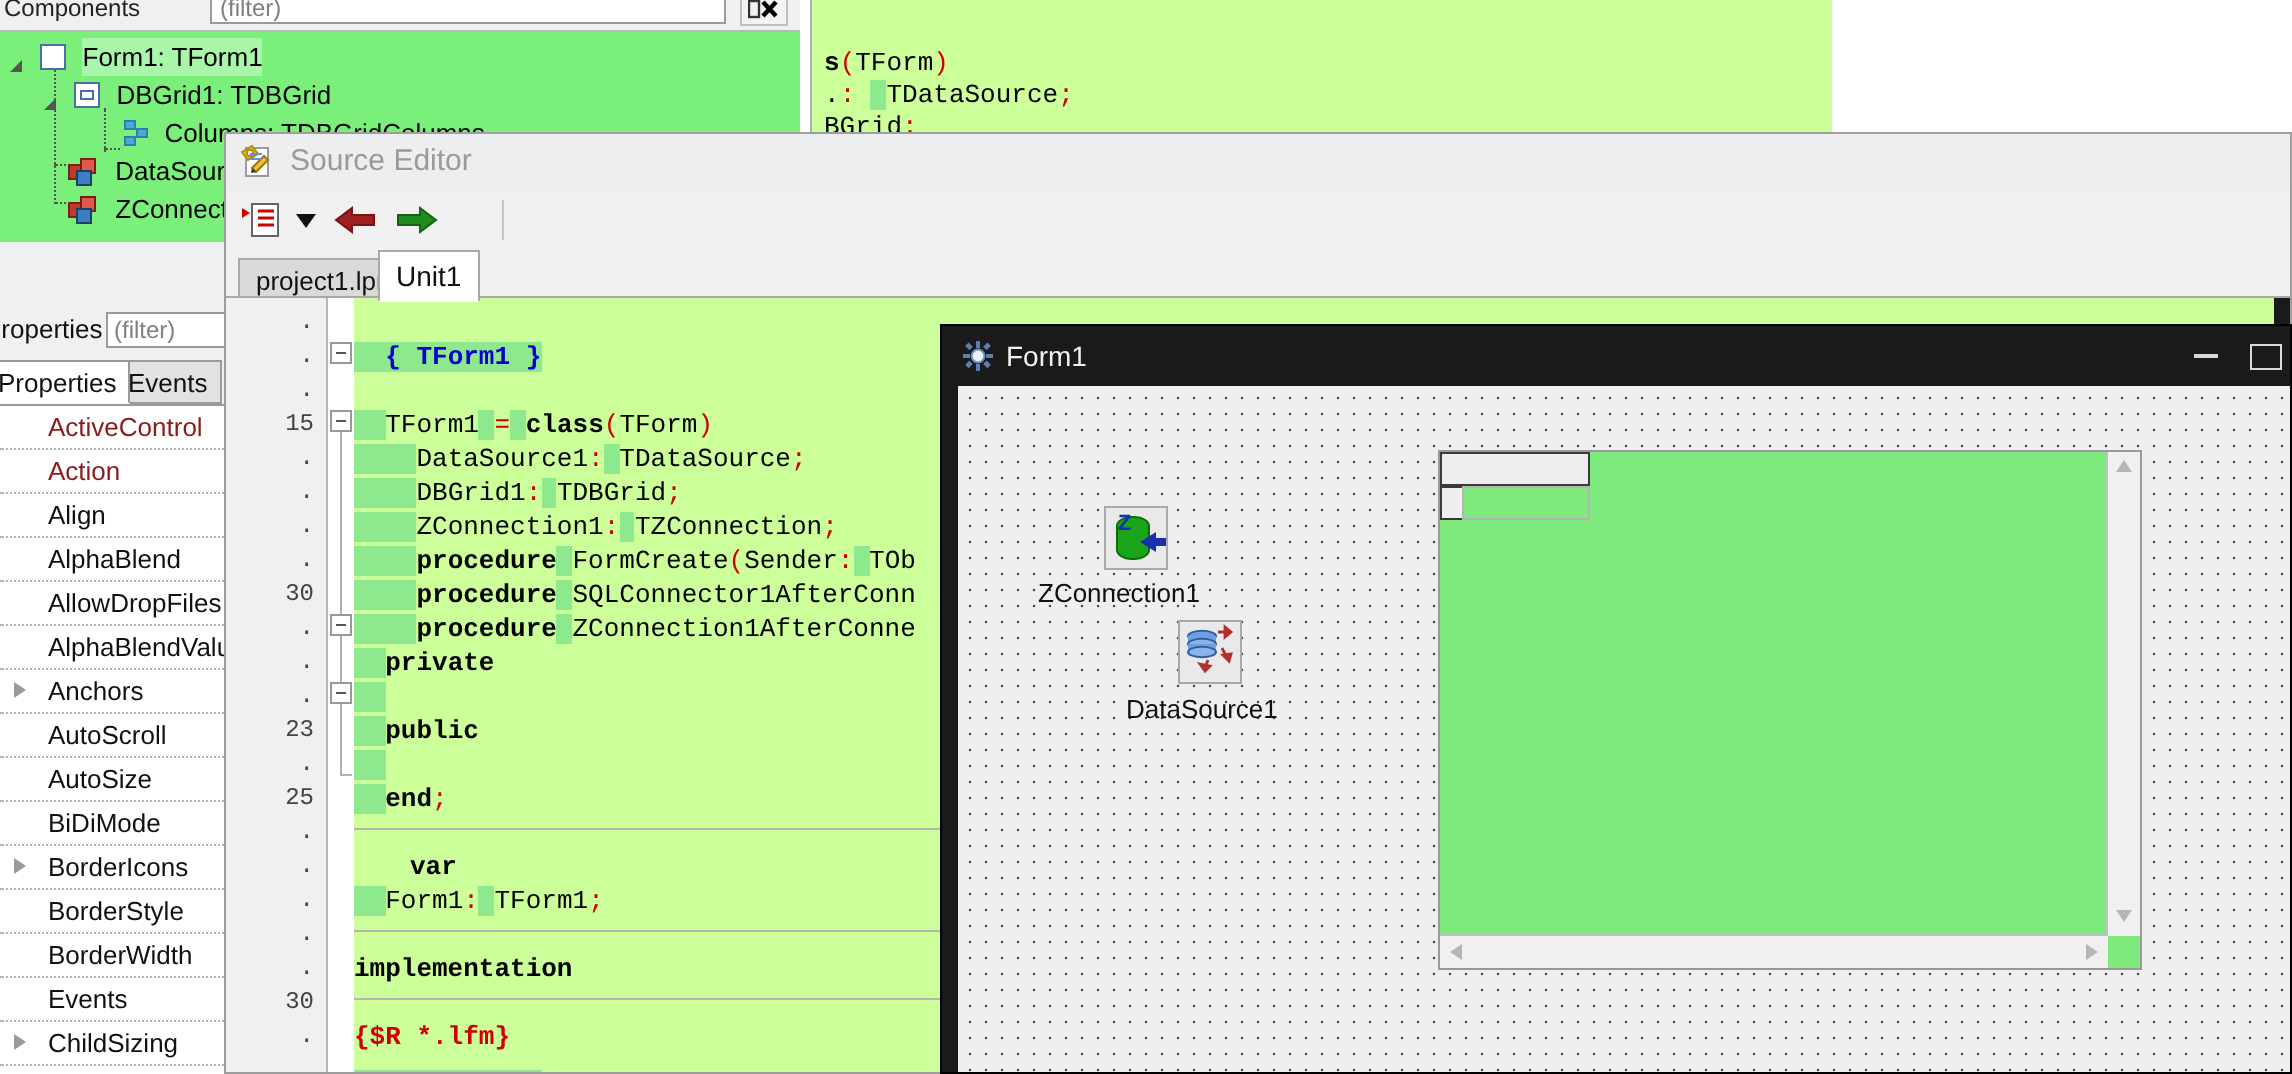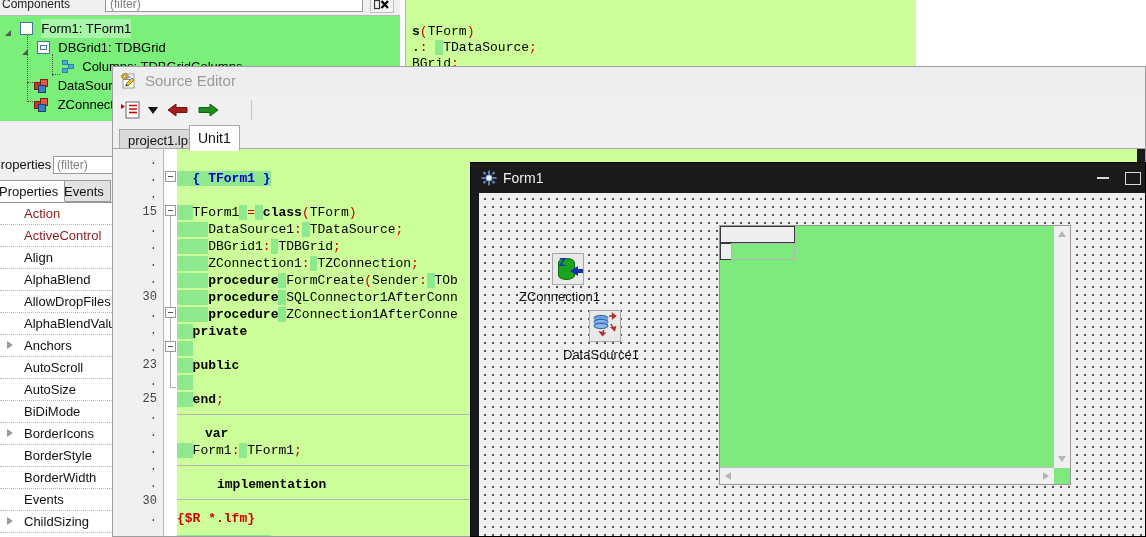--- a/index.html
+++ b/index.html
@@ -233,22 +233,22 @@
 <div class="abs" id="oi-top"></div>
 <div class="abs" id="oi-title">Properties</div>
 <div class="abs" id="oi-filter">(filter)</div>
 
 <div class="abs" id="oi-tabs">
   <div class="oitab sel">Properties</div>
   <div class="oitab unsel">Events</div>
 </div>
 
 <div class="abs" id="oi-list">
+    <div class="prow red"><span>ActiveControl</span></div>
     <div class="prow red"><span>Action</span></div>
-    <div class="prow red"><span>ActiveControl</span></div>
     <div class="prow"><span>Align</span></div>
     <div class="prow"><span>AlphaBlend</span></div>
     <div class="prow"><span>AllowDropFiles</span></div>
     <div class="prow"><span>AlphaBlendValu</span></div>
     <div class="prow"><span class="parrow"></span><span>Anchors</span></div>
     <div class="prow"><span>AutoScroll</span></div>
     <div class="prow"><span>AutoSize</span></div>
     <div class="prow"><span>BiDiMode</span></div>
     <div class="prow"><span class="parrow"></span><span>BorderIcons</span></div>
     <div class="prow"><span>BorderStyle</span></div>
@@ -363,21 +363,21 @@
       <div class="cl" style="top:157px;"><span class="ws">&nbsp;&nbsp;&nbsp;&nbsp;</span><span class="kw">procedure</span><span class="ws"> </span>ZConnection1AfterConne</div>
       <div class="cl" style="top:174px;"><span class="ws">&nbsp;&nbsp;</span><span class="kw">private</span></div>
       <div class="cl" style="top:191px;"><span class="ws">&nbsp;&nbsp;</span></div>
       <div class="cl" style="top:208px;"><span class="ws">&nbsp;&nbsp;</span><span class="kw">public</span></div>
       <div class="cl" style="top:225px;"><span class="ws">&nbsp;&nbsp;</span></div>
       <div class="cl" style="top:242px;"><span class="ws">&nbsp;&nbsp;</span><span class="kw">end</span><span class="pn">;</span></div>
       <div class="hr" style="top:265px;"></div>
       <div class="cl" style="top:276px;padding-left:28px;"><span class="kw">var</span></div>
       <div class="cl" style="top:293px;"><span class="ws">&nbsp;&nbsp;</span>Form1<span class="pn">:</span><span class="ws"> </span>TForm1<span class="pn">;</span></div>
       <div class="hr" style="top:316px;"></div>
-      <div class="cl" style="top:327px;padding-left:40px;"><span class="kw">implementation</span></div>
+      <div class="cl" style="top:327px;"><span class="kw">implementation</span></div>
       <div class="hr" style="top:350px;"></div>
       <div class="cl" style="top:361px;"><span class="dir">{$R *.lfm}</span></div>
       <div class="cl" style="top:385px;"><span class="ws">&nbsp;&nbsp;&nbsp;&nbsp;&nbsp;&nbsp;&nbsp;&nbsp;&nbsp;&nbsp;&nbsp;&nbsp;</span></div>
       <div id="code-caret"></div>
     </div>
   </div>
 </div>
 
 <div class="abs" id="form-win">
   <div id="form-titlebar">

